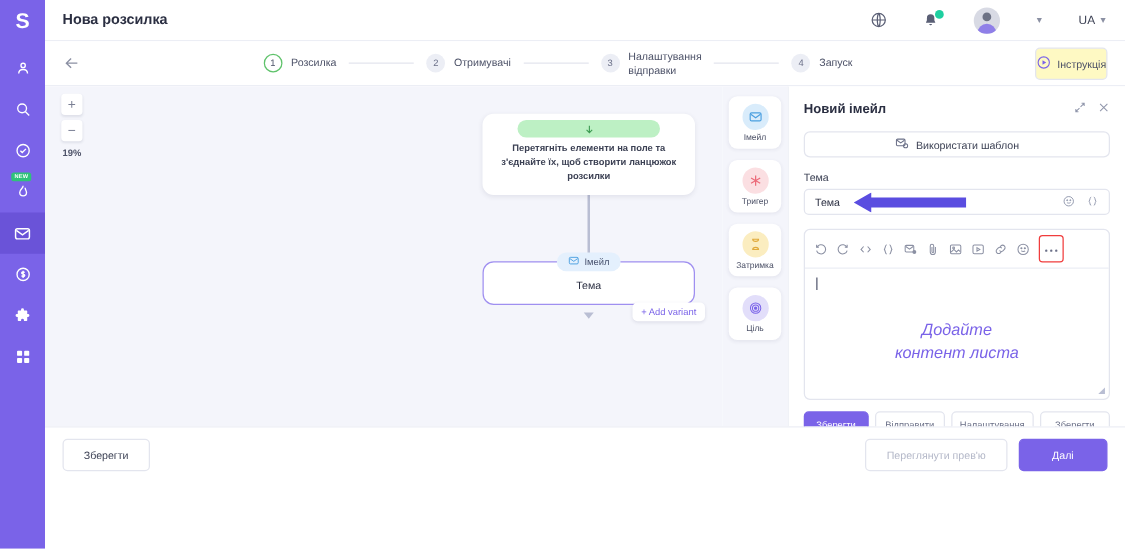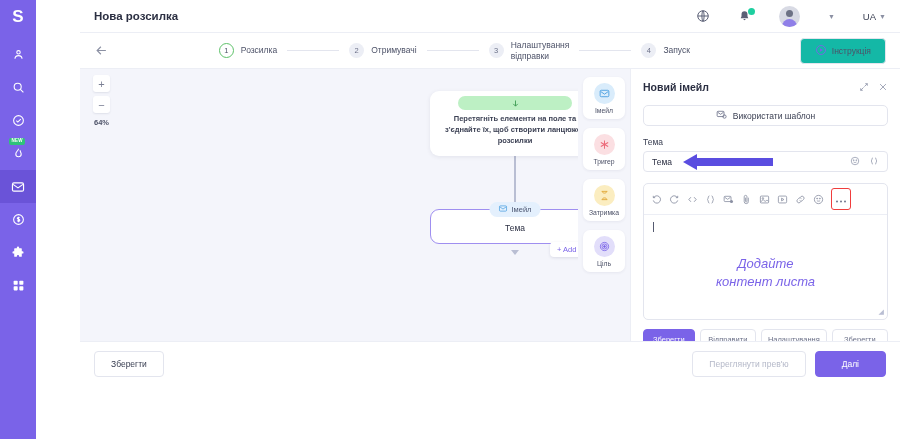--- a/index.html
+++ b/index.html
@@ -35,21 +35,21 @@
   .new-badge {
     position: absolute; top: 1px; left: 9px;
     background: #2fc27a; color: #fff;
     font-size: 4.5px; font-weight: bold;
     padding: 1px 2.5px; border-radius: 2px;
     letter-spacing: 0.2px; line-height: 1;
   }
   .rail-spacer { height: 5px; }
 
   
-  .main { flex: 1; display: flex; flex-direction: column; height: 385px; position: relative; margin-left: 44px; }
+  .main { flex: 1; display: flex; flex-direction: column; height: 385px; position: relative; }
 
   
   .topbar {
     height: 33px; background: #fff;
     border-bottom: 1px solid #eceef5;
     display: flex; align-items: center;
     padding: 0 14px 0 14px;
     flex-shrink: 0;
   }
   .topbar-title { font-size: 11.5px; font-weight: bold; color: #2b2f42; }
@@ -85,22 +85,22 @@
     display: flex; align-items: center; justify-content: center;
     font-size: 7.5px; color: #6b7088;
     background: #eceef5;
   }
   .step-num.active { background: #fff; border: 1.4px solid #5ec26a; color: #4d5268; }
   .step-label { font-size: 8.5px; color: #4d5268; line-height: 1.25; }
   .step-conn { width: 52px; height: 1px; background: #e3e5ee; margin: 0 10px; }
   .instr-btn {
     display: flex; align-items: center; gap: 5px;
     border: 1px solid #e3e5ee; border-radius: 4px;
-    padding: 5px 14px; font-size: 8.5px; color: #4d5268;
-    background: #14b8a6; cursor: pointer;
+    padding: 5px 0; font-size: 8.5px; color: #4d5268;
+    background: #fef9c3; cursor: pointer;
   }
 
   
   .body-area { flex: 1; display: flex; position: relative; overflow: hidden; }
 
   
   .canvas {
     flex: 1; background: #f4f5fb;
     position: relative; overflow: hidden;
   }
@@ -391,21 +391,21 @@
         <span>Інструкція</span>
       </div>
     </div>
 
     <div class="body-area">
 
       <div class="canvas">
         <div class="zoom-ctrls">
           <div class="zoom-btn">+</div>
           <div class="zoom-btn">−</div>
-          <div class="zoom-pct">64%</div>
+          <div class="zoom-pct">19%</div>
         </div>
 
         <div class="flow">
           <div class="hint-card">
             <div class="hint-green">
               <svg width="9" height="9" viewBox="0 0 24 24" fill="none" stroke="currentColor" stroke-width="2.4">
                   <path d="M12 4v15M6 13l6 6 6-6"></path>
                 </svg>
             </div>
             <div class="hint-text">Перетягніть елементи на поле та з'єднайте їх, щоб створити ланцюжок розсилки</div>

